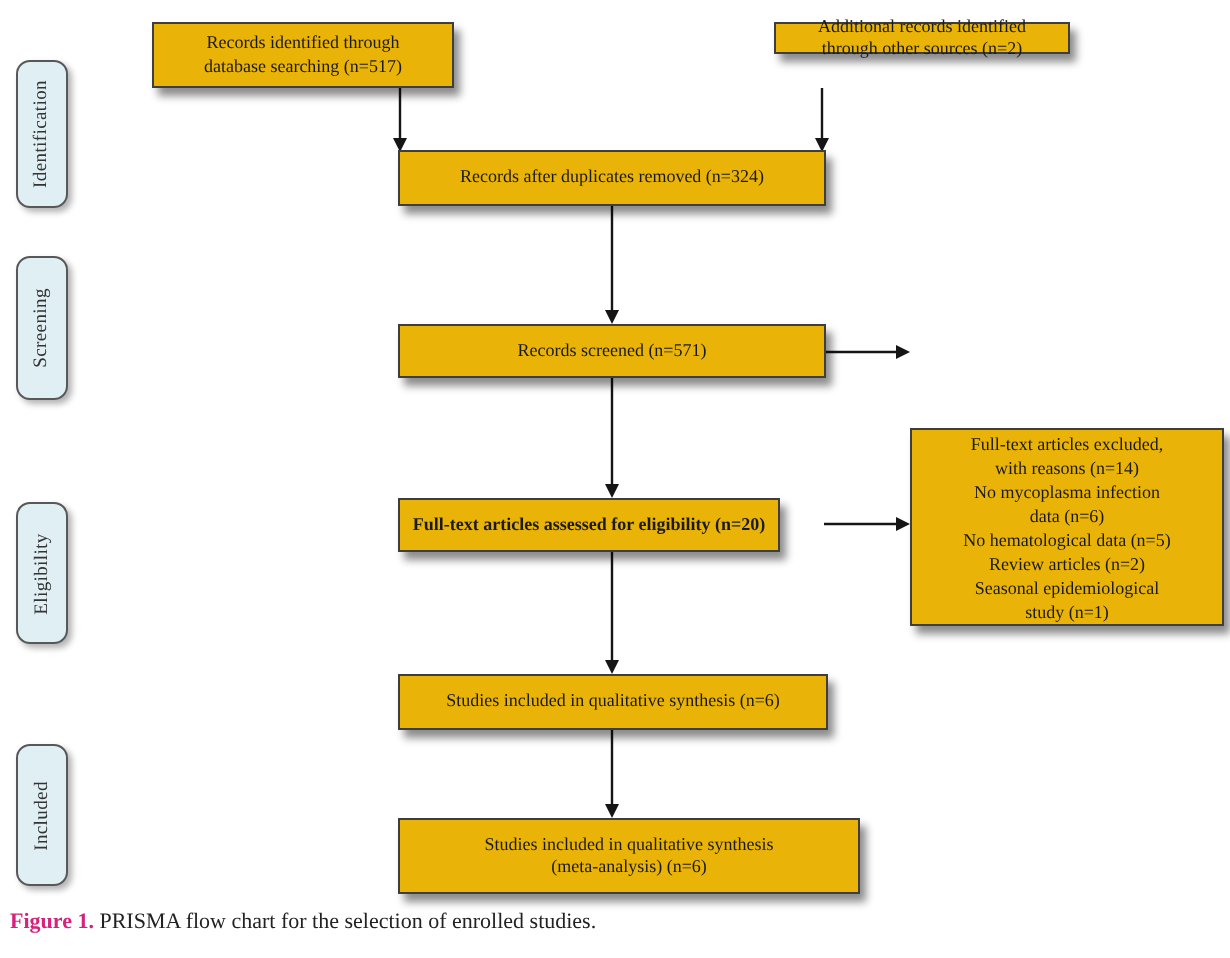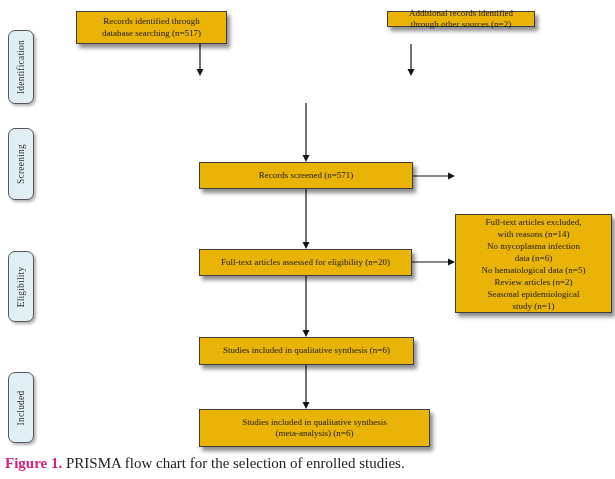--- a/index.html
+++ b/index.html
@@ -42,21 +42,21 @@
   }
   .stage span {
     transform: rotate(-90deg);
     white-space: nowrap;
     font-size: 9.5px; color: #333333; letter-spacing: 0.2px;
   }
 
   
   .caption {
     position: absolute; left: 5px; top: 455px;
-    font-size: 15px; color: #222222; text-align: right;
+    font-size: 11px; color: #222222; text-align: right;
   }
   .caption .cap-label { color: #d4227d; font-weight: bold; }
 </style>
 </head>
 <body>
 
 <div id="canvas">
 
   <svg id="connectors" viewBox="0 0 615 479" xmlns="http://www.w3.org/2000/svg">
     <g>
@@ -105,25 +105,26 @@
   <div class="stage" style="top:372px; height:71px;">
     <span>Included</span>
   </div>
 
   <div class="fbox" style="left:76px; top:11px; width:151px; height:33px;">Records identified through
 database searching (n=517)</div>
 
   <div class="fbox" style="left:387px; top:11px; width:148px; height:16px;">Additional records identified
 through other sources (n=2)</div>
 
+  <div class="fbox" style="left:199px; top:75px; width:214px; height:28px;">Records after duplicates removed (n=324)</div>
 
   <div class="fbox" style="left:199px; top:162px; width:214px; height:27px;">Records screened (n=571)</div>
 
 
-  <div class="fbox" style="left:199px; top:249px; width:213px; height:27px;">Full-text articles assessed for eligibility (n=20)</div>
+  <div class="fbox" style="left:199px; top:249px; width:191px; height:27px;font-weight:bold;">Full-text articles assessed for eligibility (n=20)</div>
 
   <div class="fbox tall" style="left:455px; top:214px; width:157px; height:99px;">Full-text articles excluded,
 with reasons (n=14)
 No mycoplasma infection
 data (n=6)
 No hematological data (n=5)
 Review articles (n=2)
 Seasonal epidemiological
 study (n=1)</div>
 

